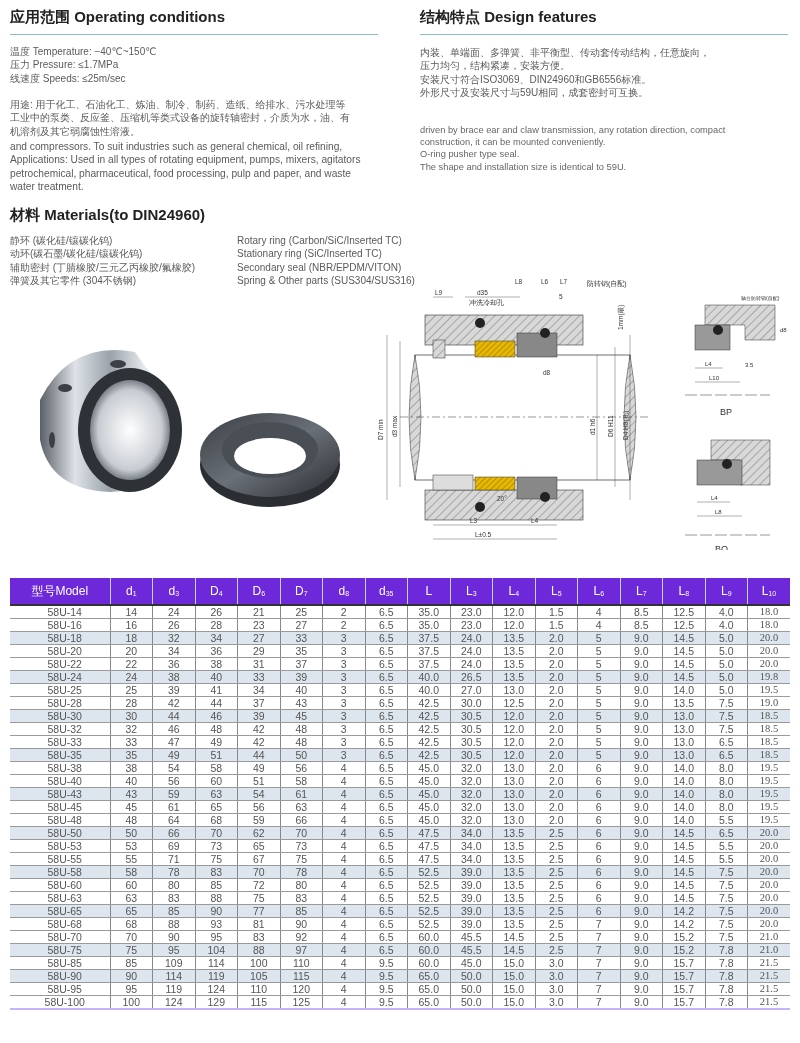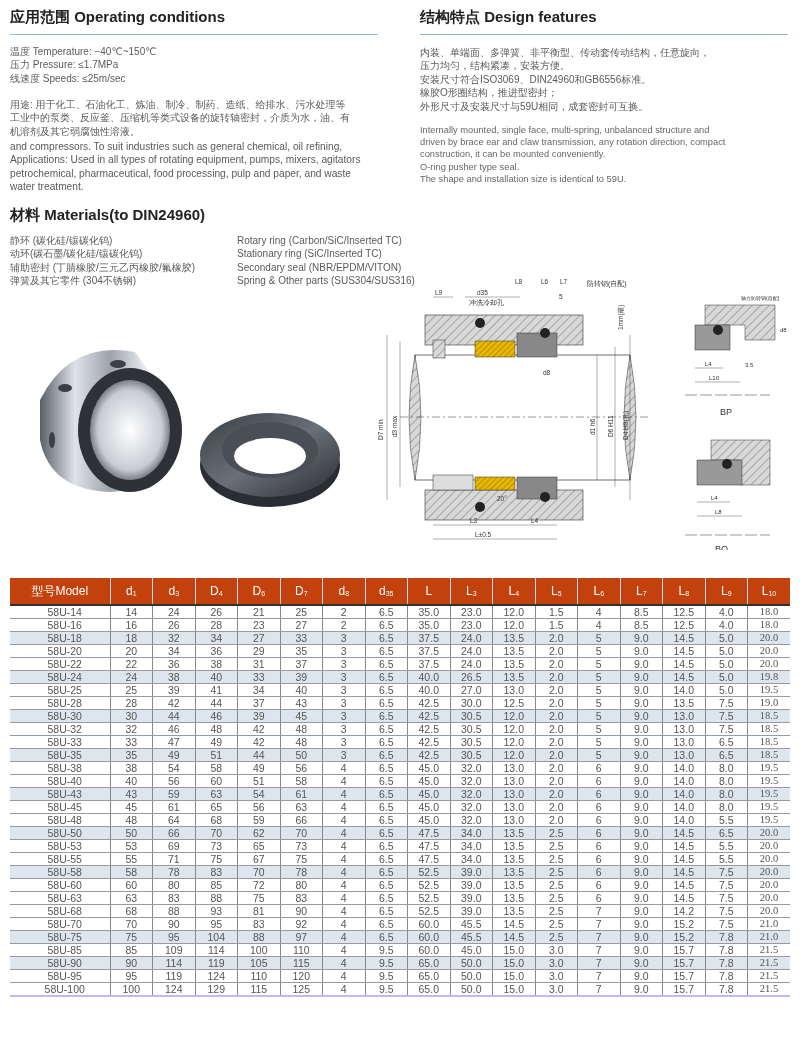--- a/index.html
+++ b/index.html
@@ -25,21 +25,21 @@
 
   #mat-title { left: 10px; top: 206px; }
   #mat-cn { left: 10px; top: 234px; }
   #mat-en { left: 219px; top: 234px; margin-left: 18px; }
 
   #photo { position: absolute; left: 30px; top: 330px; width: 310px; height: 180px; }
   #drawing { position: absolute; left: 365px; top: 275px; width: 300px; height: 270px; }
   #variants { position: absolute; left: 665px; top: 290px; width: 135px; height: 260px; }
 
   #spec-table { position: absolute; left: 10px; top: 578px; width: 780px; border-collapse: collapse; font-size: 10.5px; table-layout: fixed; }
-  #spec-table th { background: #c2410c; color: #fff; font-weight: normal; height: 27px; font-size: 12px; border-right: 1px solid #bcd6ee; border-bottom: 2px solid #333; margin-left: 40px; }
+  #spec-table th { background: #6d28d9; color: #fff; font-weight: normal; height: 27px; font-size: 12px; border-right: 1px solid #bcd6ee; border-bottom: 2px solid #333; margin-left: 40px; }
   #spec-table th:last-child { border-right: none; }
   #spec-table td { height: 12.8px; line-height: 12px; text-align: center; color: #555; border-right: 1px solid #888; border-bottom: 1px solid #9a9a9a; padding: 0; }
   #spec-table td:first-child { padding-left: 10px; }
   #spec-table td:last-child { border-right: none; font-family: Liberation Serif, serif; }
   #spec-table tr.shade td { background: #dde6ee; }
   #spec-table tbody tr:last-child td { border-bottom: 2px solid #c4b5fd; }
   #spec-table sub { font-size: 7px; vertical-align: -1px; }
 </style>
 </head>
 <body>
@@ -62,25 +62,23 @@
   <div>petrochemical, pharmaceutical, food processing, pulp and paper, and waste</div>
   <div>water treatment.</div>
 </div>
 
 <div class="section-title" id="df-title">结构特点 Design features</div>
 <div class="rule" id="df-rule"></div>
 <div class="txt" id="df-cn">
   <div>内装、单端面、多弹簧、非平衡型、传动套传动结构，任意旋向，</div>
   <div>压力均匀，结构紧凑，安装方便。</div>
   <div>安装尺寸符合ISO3069、DIN24960和GB6556标准。</div>
-  <div>橡胶O形圈结构，推进型密封；</div>
   <div>外形尺寸及安装尺寸与59U相同，成套密封可互换。</div>
 </div>
 <div class="txt txt-en" id="df-en">
-  <div>Internally mounted, single face, multi-spring, unbalanced structure and</div>
   <div>driven by brace ear and claw transmission, any rotation direction, compact</div>
   <div>construction, it can be mounted conveniently.</div>
   <div>O-ring pusher type seal.</div>
   <div>The shape and installation size is identical to 59U.</div>
 </div>
 
 <div class="section-title" id="mat-title">材料 Materials(to DIN24960)</div>
 <div class="txt" id="mat-cn">
   <div>静环 (碳化硅/镶碳化钨)</div>
   <div>动环(碳石墨/碳化硅/镶碳化钨)</div>
@@ -695,20 +693,39 @@
         <td>52.5</td>
         <td>39.0</td>
         <td>13.5</td>
         <td>2.5</td>
         <td>6</td>
         <td>9.0</td>
         <td>14.5</td>
         <td>7.5</td>
         <td>20.0</td>
       </tr>
+      <tr class="shade">
+        <td>58U-65</td>
+        <td>65</td>
+        <td>85</td>
+        <td>90</td>
+        <td>77</td>
+        <td>85</td>
+        <td>4</td>
+        <td>6.5</td>
+        <td>52.5</td>
+        <td>39.0</td>
+        <td>13.5</td>
+        <td>2.5</td>
+        <td>6</td>
+        <td>9.0</td>
+        <td>14.2</td>
+        <td>7.5</td>
+        <td>20.0</td>
+      </tr>
       <tr>
         <td>58U-68</td>
         <td>68</td>
         <td>88</td>
         <td>93</td>
         <td>81</td>
         <td>90</td>
         <td>4</td>
         <td>6.5</td>
         <td>52.5</td>

